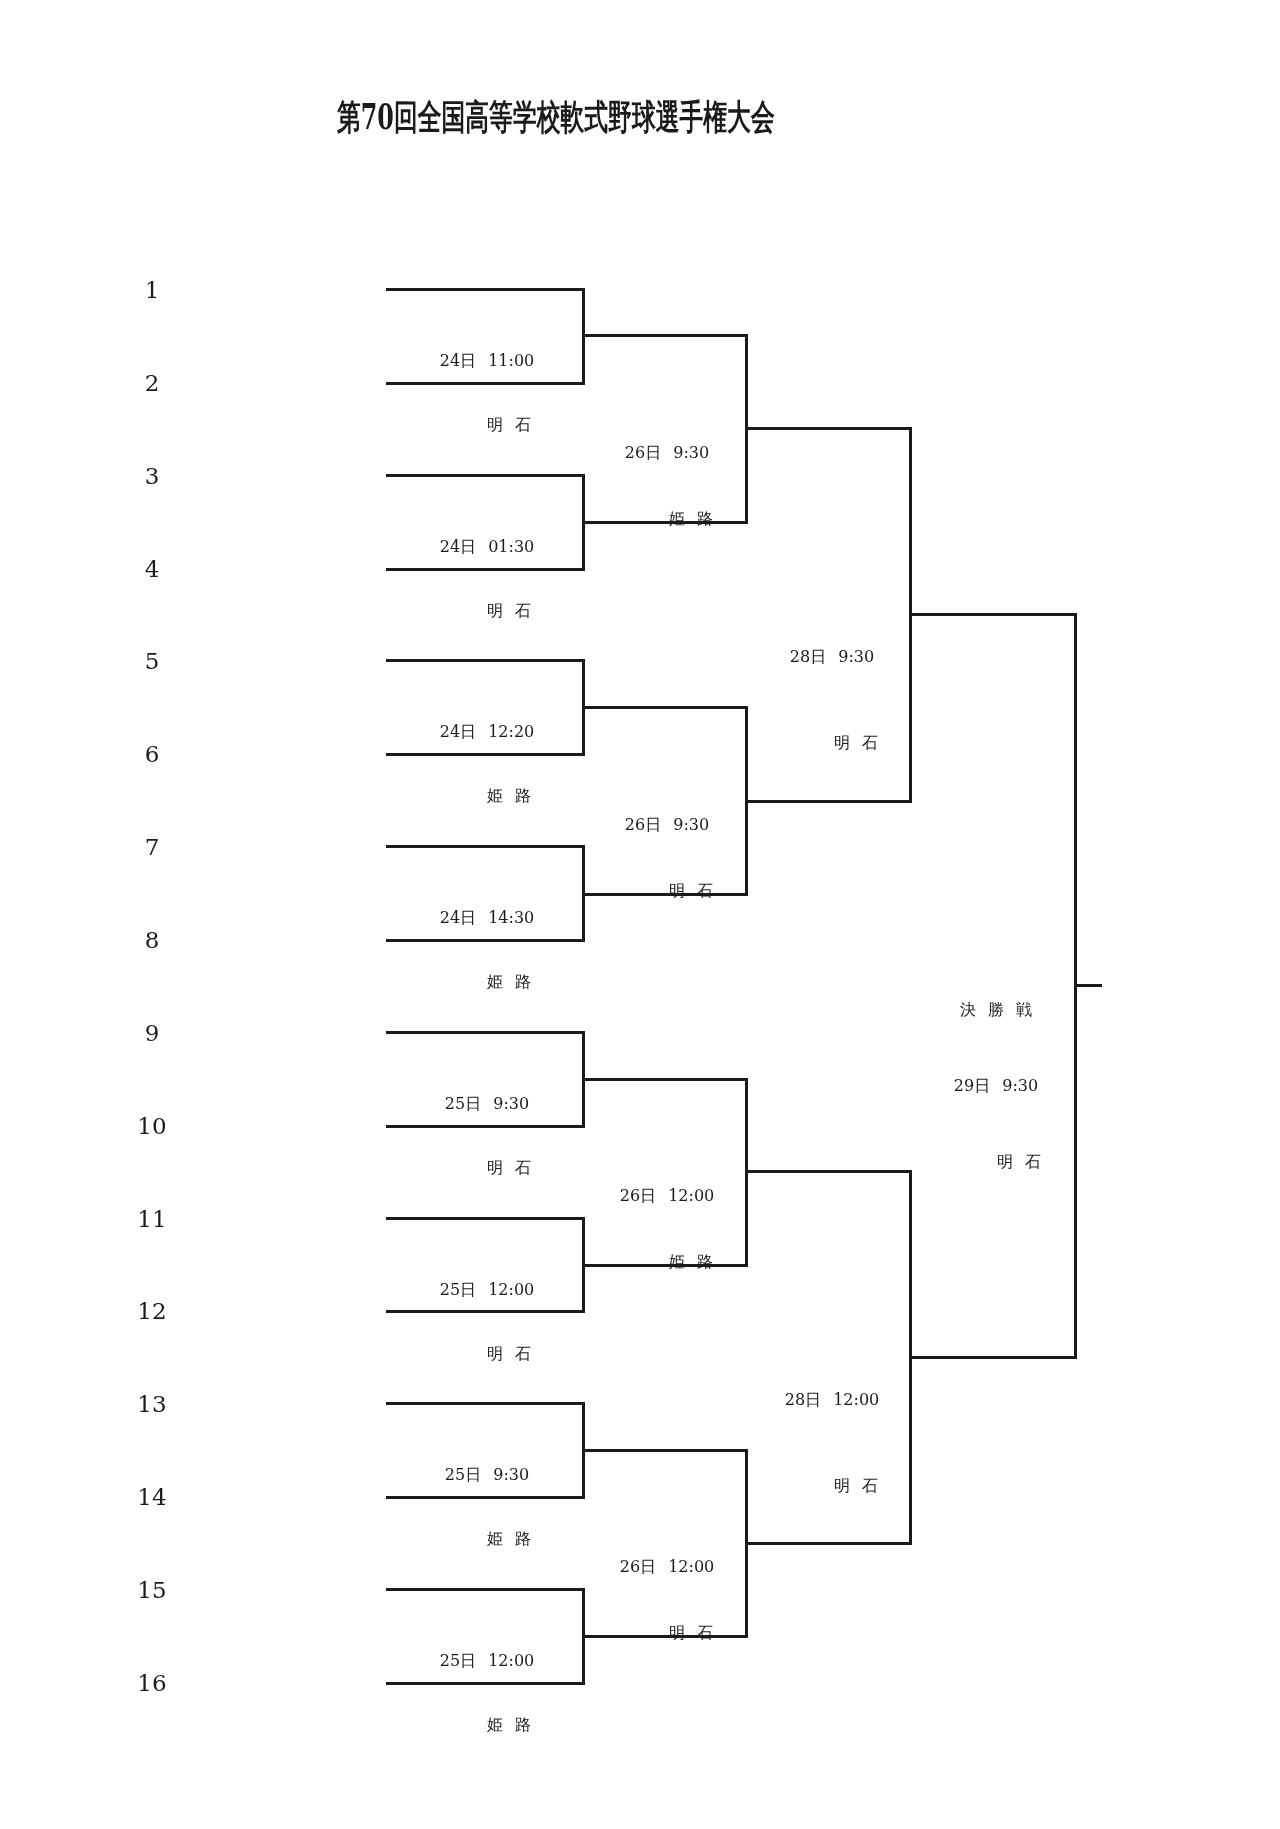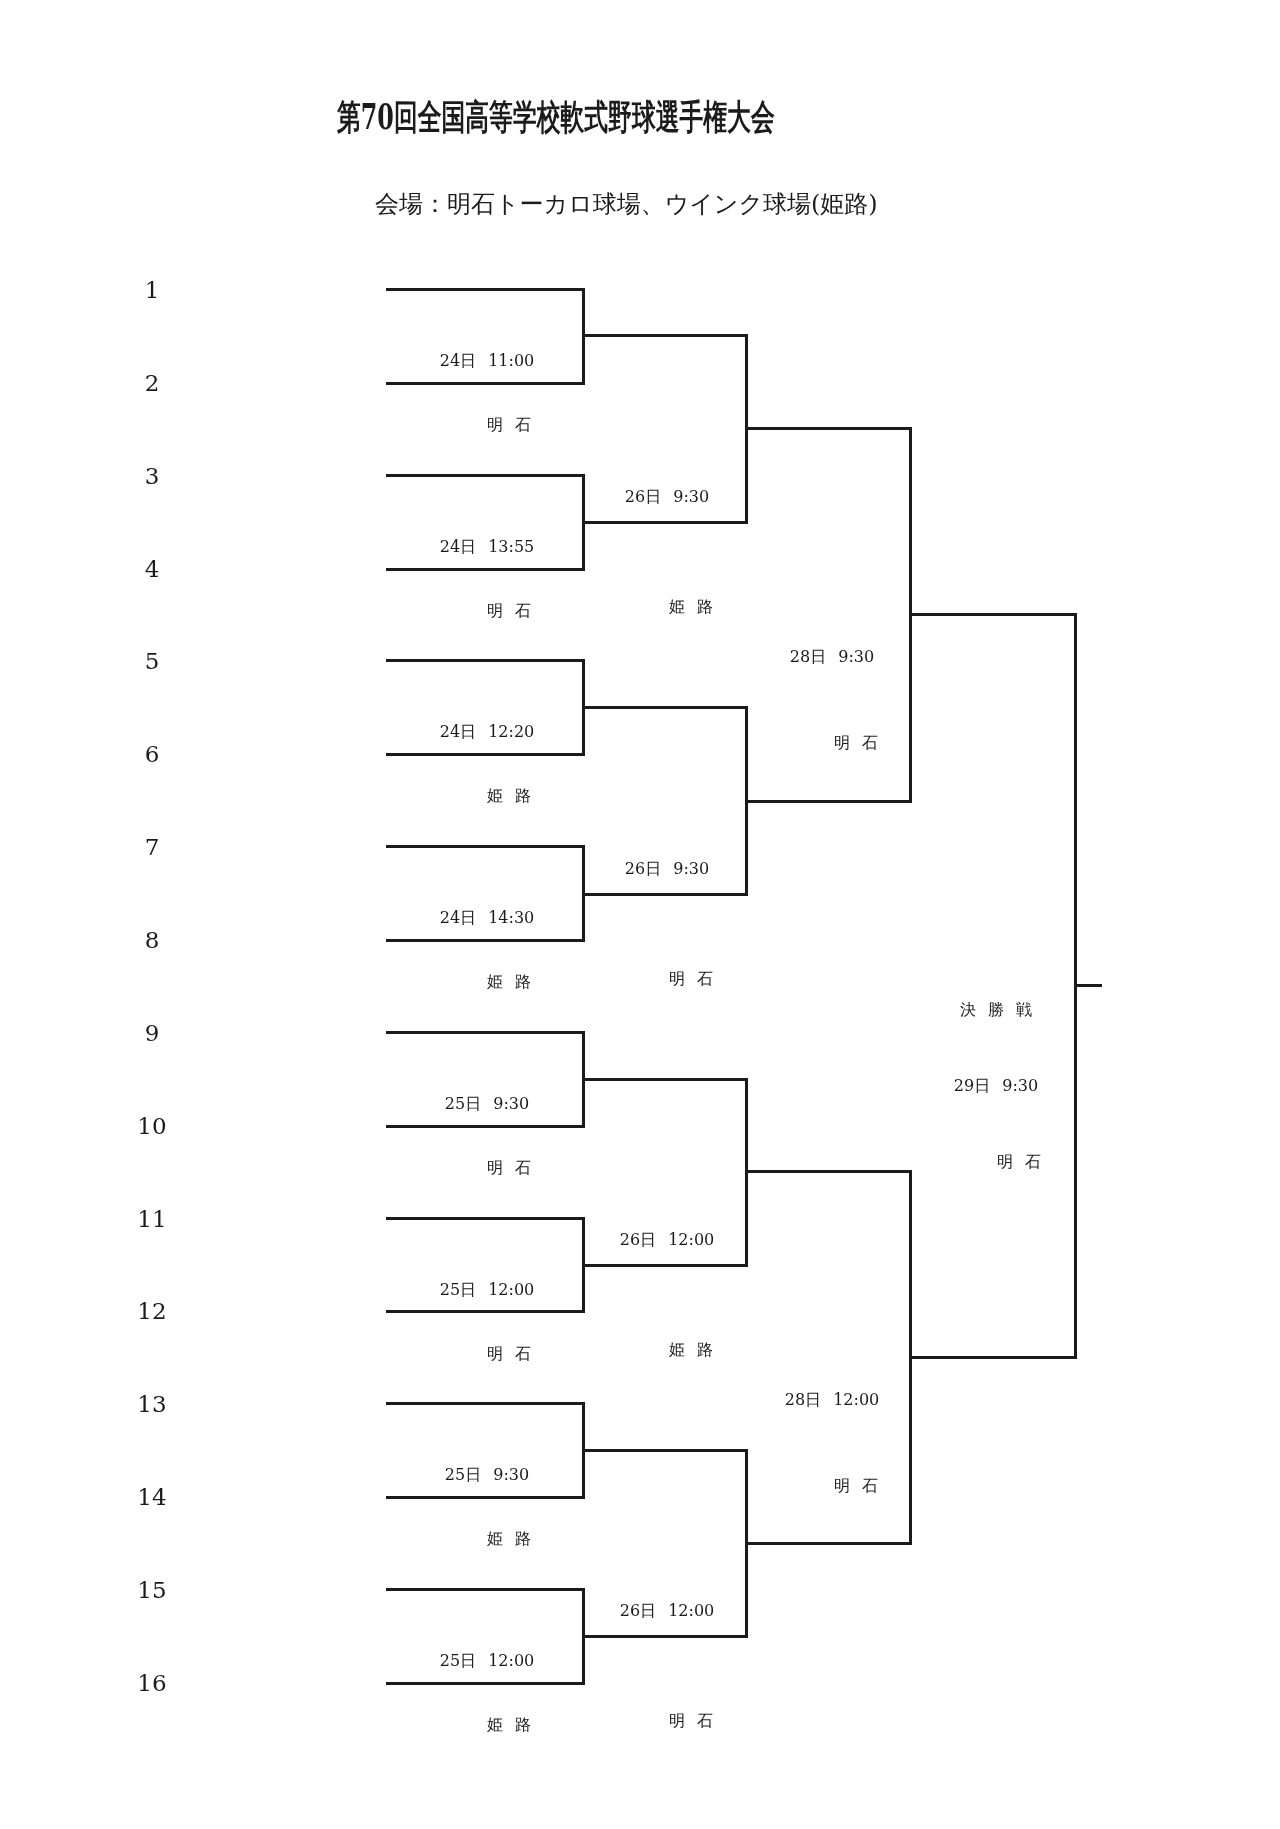--- a/index.html
+++ b/index.html
@@ -49,21 +49,21 @@
   .lbl{
     position:absolute;
     text-align:center;
     transform:translateX(-50%);
     font-size:16px;
     white-space:pre;
     word-spacing:7px;
   }
   .lbl .ln{display:block;}
   .lh26 .ln{line-height:26px;}
-  .lh28 .ln{line-height:28px;margin-top:44px;}
+  .lh28 .ln{line-height:28px;}
   .lh30 .ln{line-height:30px;margin-top:18px;}
   .lh38 .ln{line-height:38px;}
   .off22{position:relative;left:22px;}
   .off24{position:relative;left:24px;}
   .off23{position:relative;left:23px;}
   .note{
     position:absolute;
     transform:translateX(-50%);
     font-size:21px;
     white-space:pre;
@@ -89,21 +89,20 @@
     line-height:20px;
     letter-spacing:0px;
   }
 </style>
 </head>
 <body>
 
 <div id="page">
 
   <div class="title" style="left:337px;top:98px;">第70回全国高等学校軟式野球選手権大会</div>
-  <div class="subtitle" style="left:375px;top:190px;">会場：明石トーカロ球場、ウインク球場(姫路)</div>
 
   <div class="seed" style="left:130px;top:275px;">1</div>
   <div class="seed" style="left:130px;top:368px;">2</div>
   <div class="seed" style="left:130px;top:461px;">3</div>
   <div class="seed" style="left:130px;top:554px;">4</div>
   <div class="seed" style="left:130px;top:646px;">5</div>
   <div class="seed" style="left:130px;top:739px;">6</div>
   <div class="seed" style="left:130px;top:832px;">7</div>
   <div class="seed" style="left:130px;top:925px;">8</div>
   <div class="seed" style="left:130px;top:1018px;">9</div>
@@ -133,21 +132,21 @@
   <div class="bracket" style="left:748px;width:164px;top:1170px;height:375px;"></div>
 
   <div class="bracket" style="left:912px;width:165px;top:613px;height:746px;"></div>
   <div class="hline" style="left:1077px;top:984px;width:25px;"></div>
 
   <div class="lbl lh26" style="left:487px;top:310px;">
     <span class="ln">24日 11:00</span>
     <span class="ln off22">明 石</span>
   </div>
   <div class="lbl lh26" style="left:487px;top:496px;">
-    <span class="ln">24日 13:55</span>
+    <span class="ln">24日 01:30</span>
     <span class="ln off22">明 石</span>
   </div>
   <div class="lbl lh26" style="left:487px;top:681px;">
     <span class="ln">24日 12:20</span>
     <span class="ln off22">姫 路</span>
   </div>
   <div class="lbl lh26" style="left:487px;top:867px;">
     <span class="ln">24日 14:30</span>
     <span class="ln off22">姫 路</span>
   </div>

